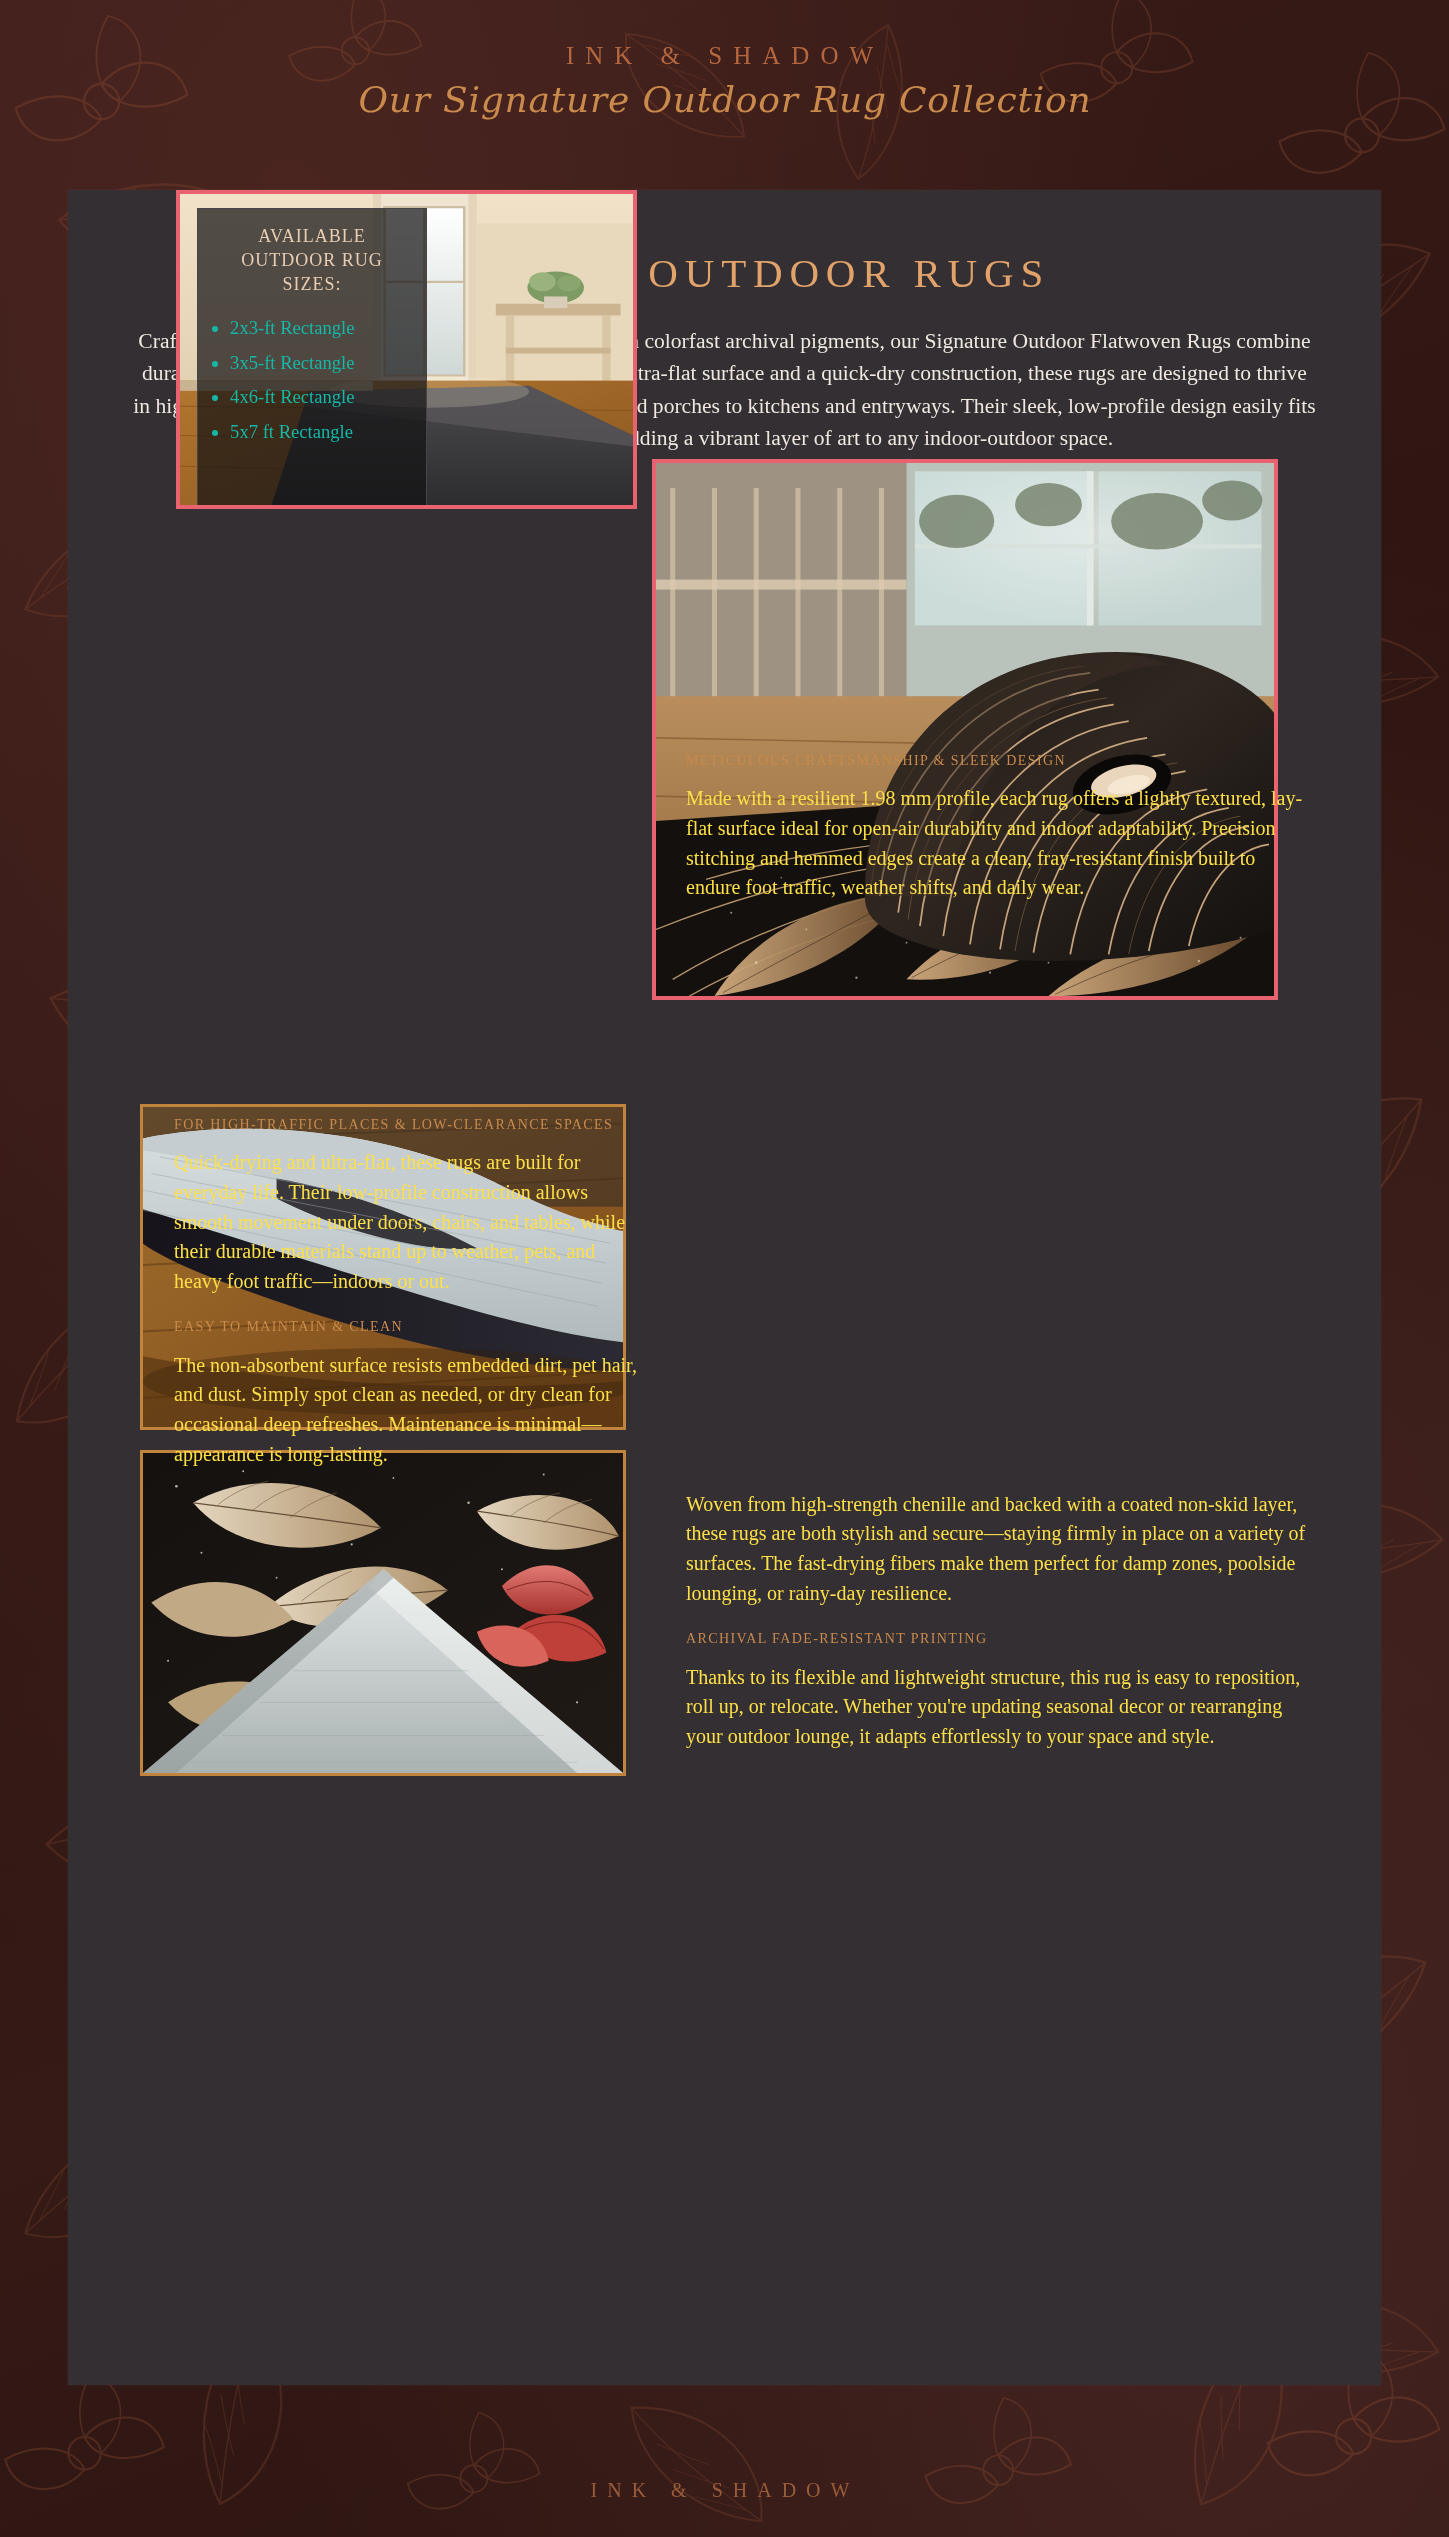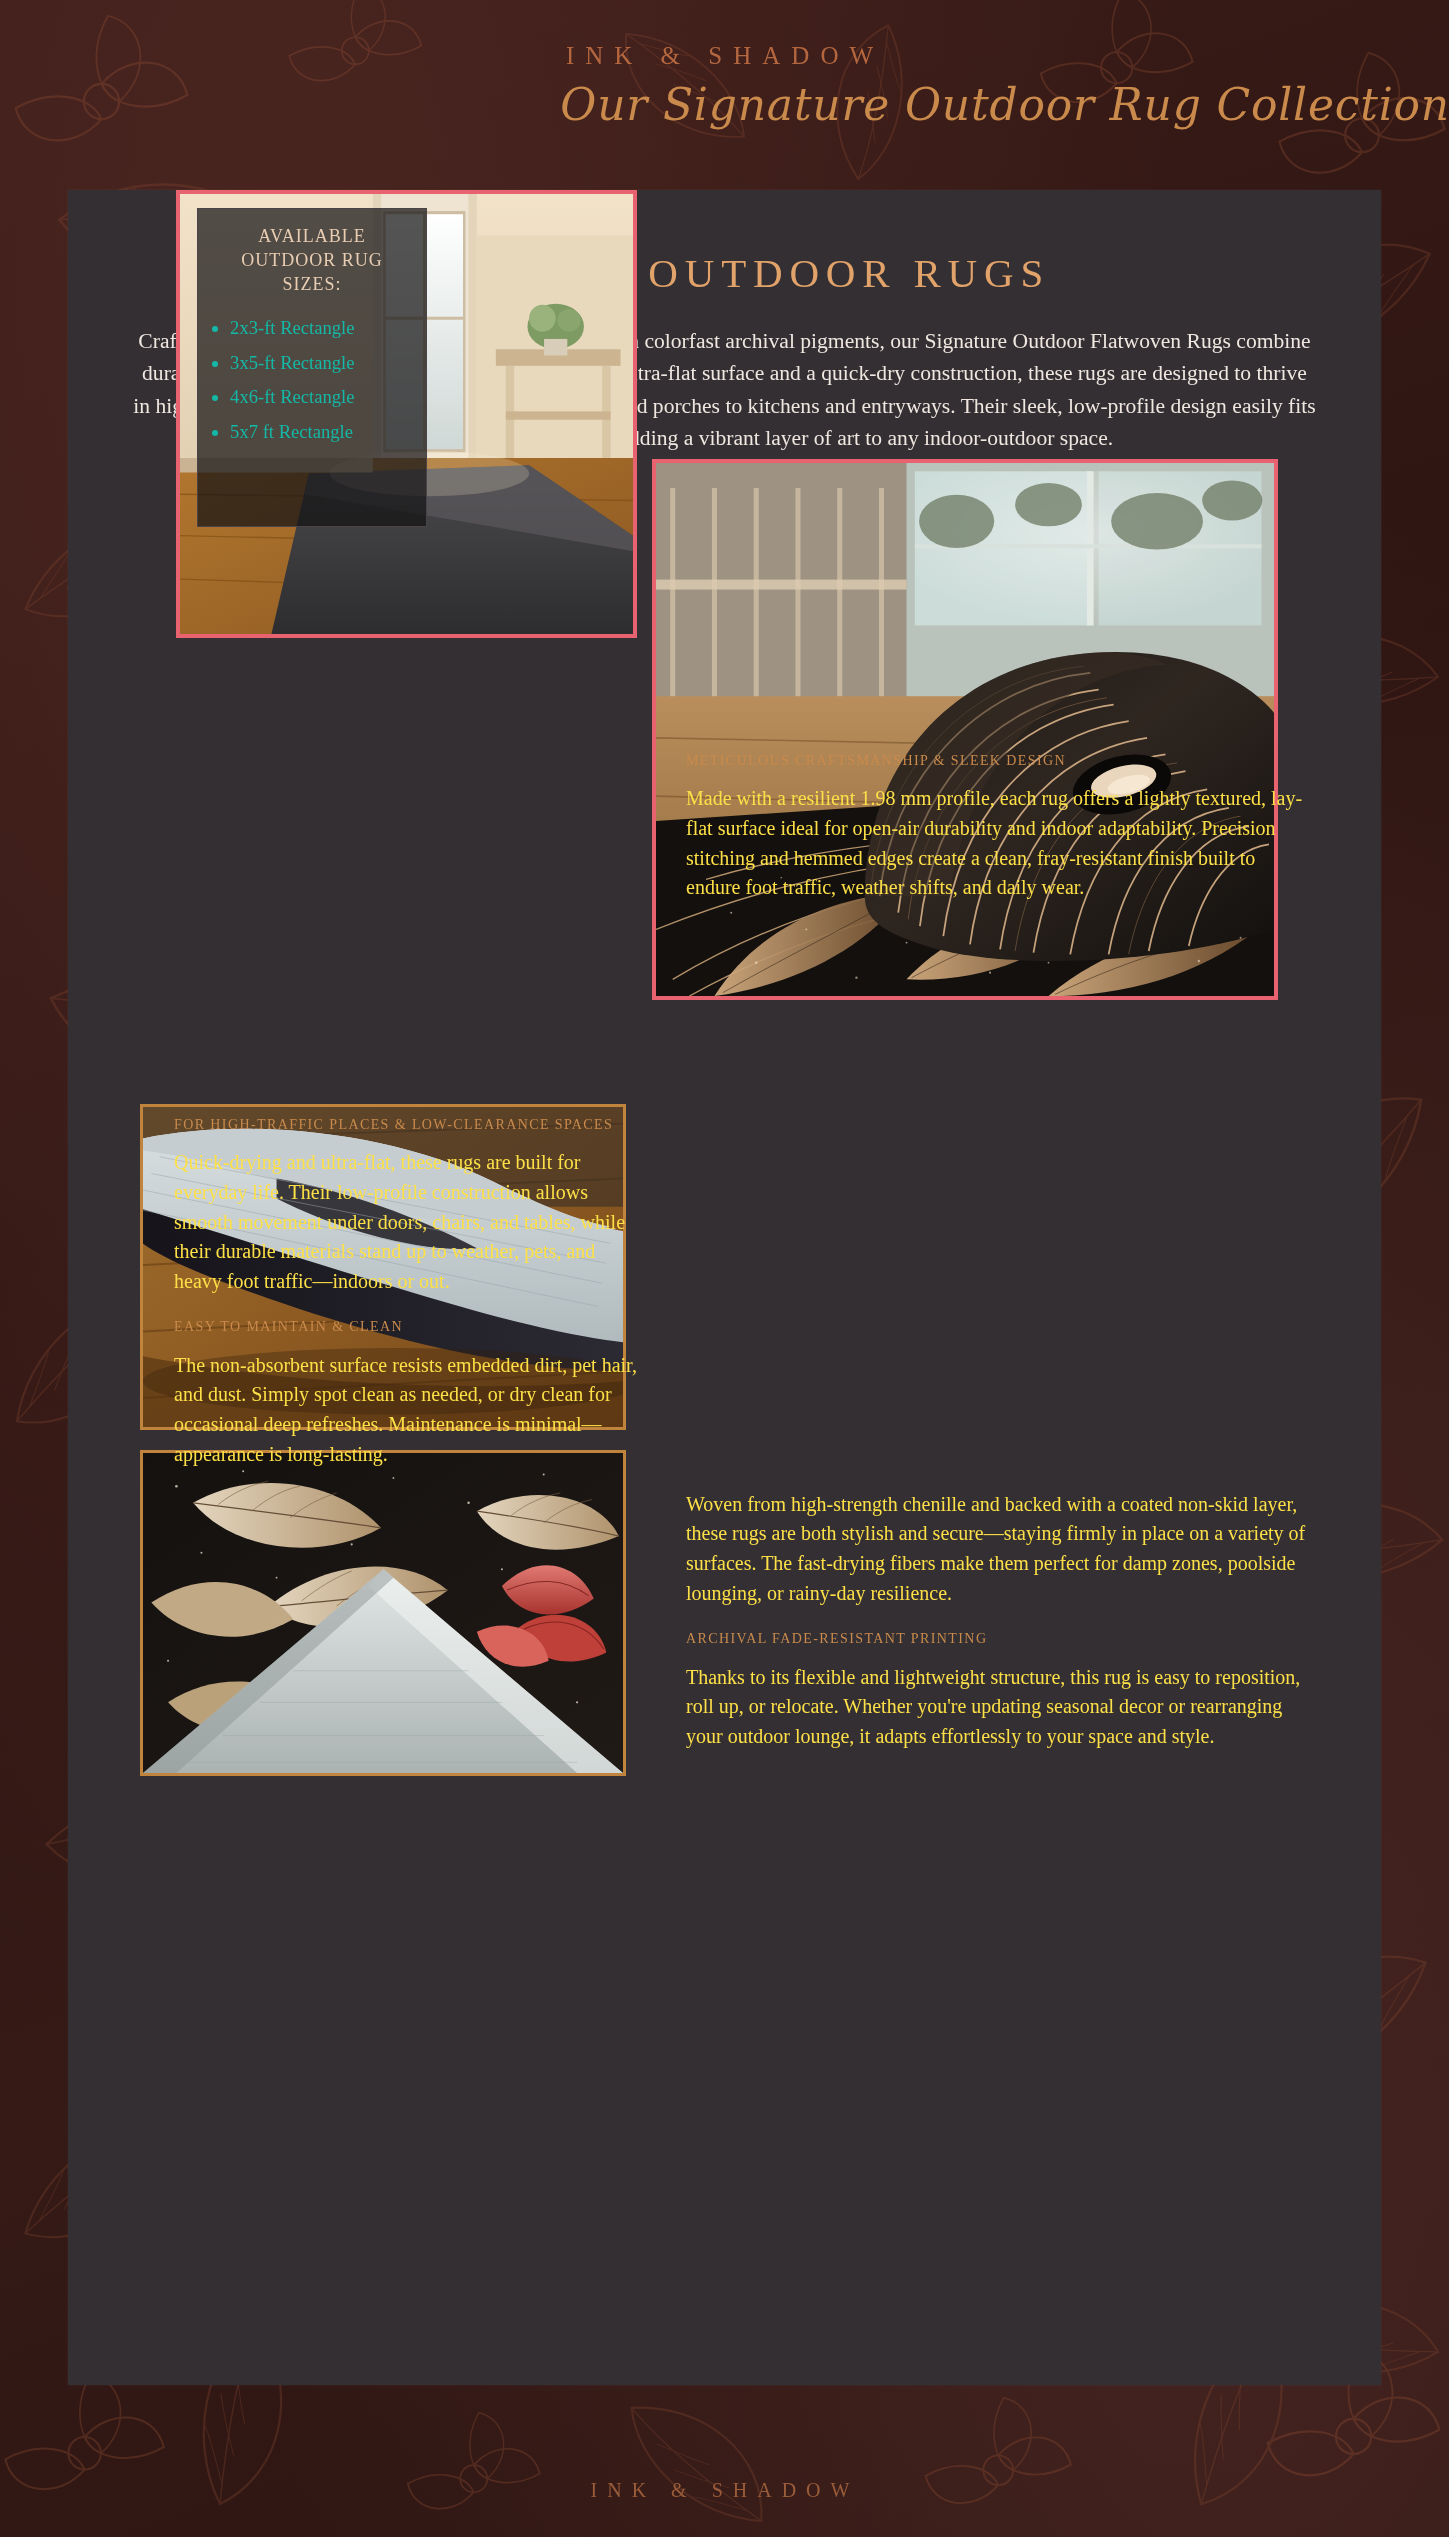--- a/index.html
+++ b/index.html
@@ -45,24 +45,23 @@
     font-size: 25px;
     letter-spacing: 11px;
     color: #b4673f;
     text-transform: uppercase;
     font-weight: normal;
   }
   .script-line {
     margin-top: 8.5px;
     font-family: "DejaVu Serif", serif;
     font-style: italic;
-    font-size: 44px;
+    font-size: 36px;
     color: #c98a4c;
     letter-spacing: 0.8px;
-    text-align: right;
   }
 
   .brand-bottom {
     position: absolute;
     left: 0; right: 0;
     bottom: 36px;
     text-align: center;
     font-size: 20px;
     letter-spacing: 10px;
     color: #9a5c39;
@@ -143,21 +142,21 @@
   }
   .frame-pink { border: 4.2px solid #e8626f; }
   .frame-gold { border: 3.4px solid #c0843c; }
 
   
   .img-sizes {
     position: absolute;
     left: 108px;
     top: 0;
     width: 461px;
-    height: 448px;
+    height: 319px;
   }
   .sizes-panel {
     position: absolute;
     left: 17px;
     top: 13.5px;
     width: 230px;
     height: 319px;
     background: rgba(20,18,20,0.72);
     border: 1.7px solid #4a4448;
     box-sizing: border-box;

